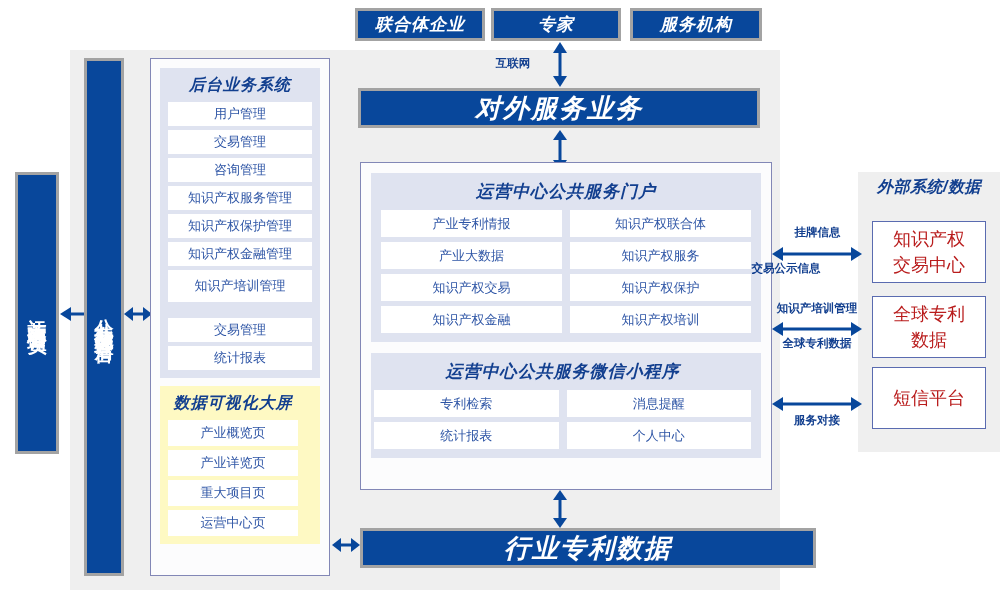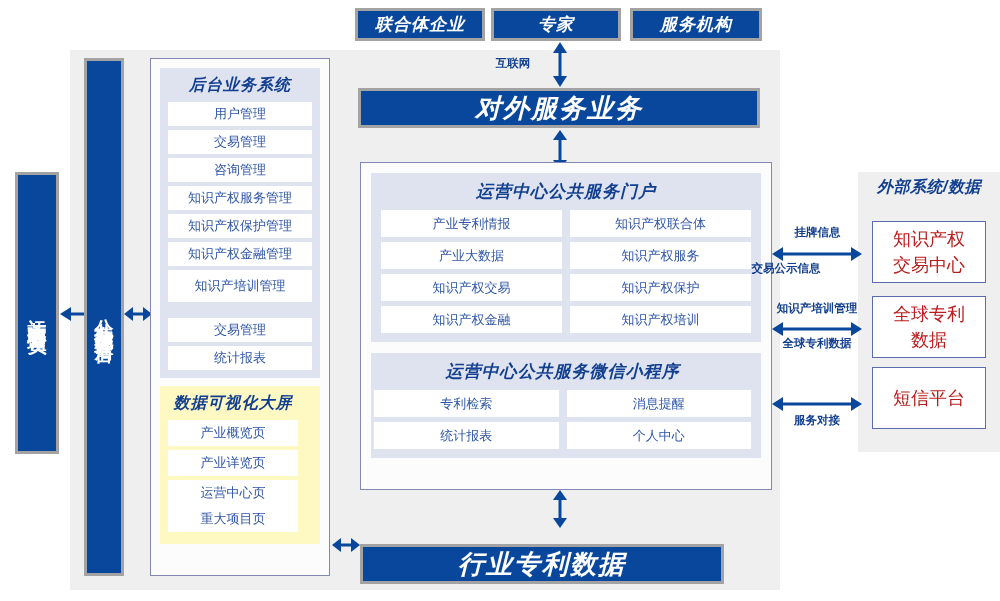--- a/index.html
+++ b/index.html
@@ -139,22 +139,22 @@
         <div class="cell" style="height:24px;margin-bottom:4px;">交易管理</div>
         <div class="cell" style="height:24px;">统计报表</div>
       </div>
     </div>
 
     <div style="background:#fef9c3;padding:7px 22px 8px 8px;margin-top:8px;">
       <div class="group-title" style="font-size:16px;margin-bottom:6px;">数据可视化大屏</div>
       <div>
         <div class="cell" style="height:26px;margin-bottom:4px;">产业概览页</div>
         <div class="cell" style="height:26px;margin-bottom:4px;">产业详览页</div>
+        <div class="cell" style="height:26px;margin-bottom:4px;">重大项目页</div>
         <div class="cell" style="height:26px;">运营中心页</div>
-        <div class="cell" style="height:26px;margin-bottom:4px;">重大项目页</div>
       </div>
     </div>
   </div>
 
   <svg class="abs arrow" style="left:332px;top:534px;" width="28" height="22" viewBox="0 0 28 22">
     <line x1="6" y1="11" x2="22" y2="11" stroke="#08479b" stroke-width="3"></line>
     <polygon points="0,11 9,4 9,18" fill="#08479b"></polygon>
     <polygon points="28,11 19,4 19,18" fill="#08479b"></polygon>
   </svg>
 
@@ -184,21 +184,21 @@
       </div>
     </div>
   </div>
 
   <svg class="abs arrow" style="left:548px;top:490px;" width="24" height="38" viewBox="0 0 24 38">
     <line x1="12" y1="8" x2="12" y2="30" stroke="#08479b" stroke-width="3"></line>
     <polygon points="12,0 5,10 19,10" fill="#08479b"></polygon>
     <polygon points="12,38 5,28 19,28" fill="#08479b"></polygon>
   </svg>
 
-  <div class="abs blue wide" style="left:360px;top:544px;width:364px;height:40px;">行业专利数据</div>
+  <div class="abs blue wide" style="left:360px;top:528px;width:456px;height:40px;">行业专利数据</div>
 
   <div class="abs" style="left:858px;top:172px;width:142px;height:280px;background:#efefef;"></div>
 
   <div class="abs ext-title" style="left:858px;top:177px;width:142px;">外部系统/数据</div>
 
   <div class="abs extbox" style="left:872px;top:221px;width:114px;height:62px;">
     <div>
       <div>知识产权</div>
       <div>交易中心</div>
     </div>

